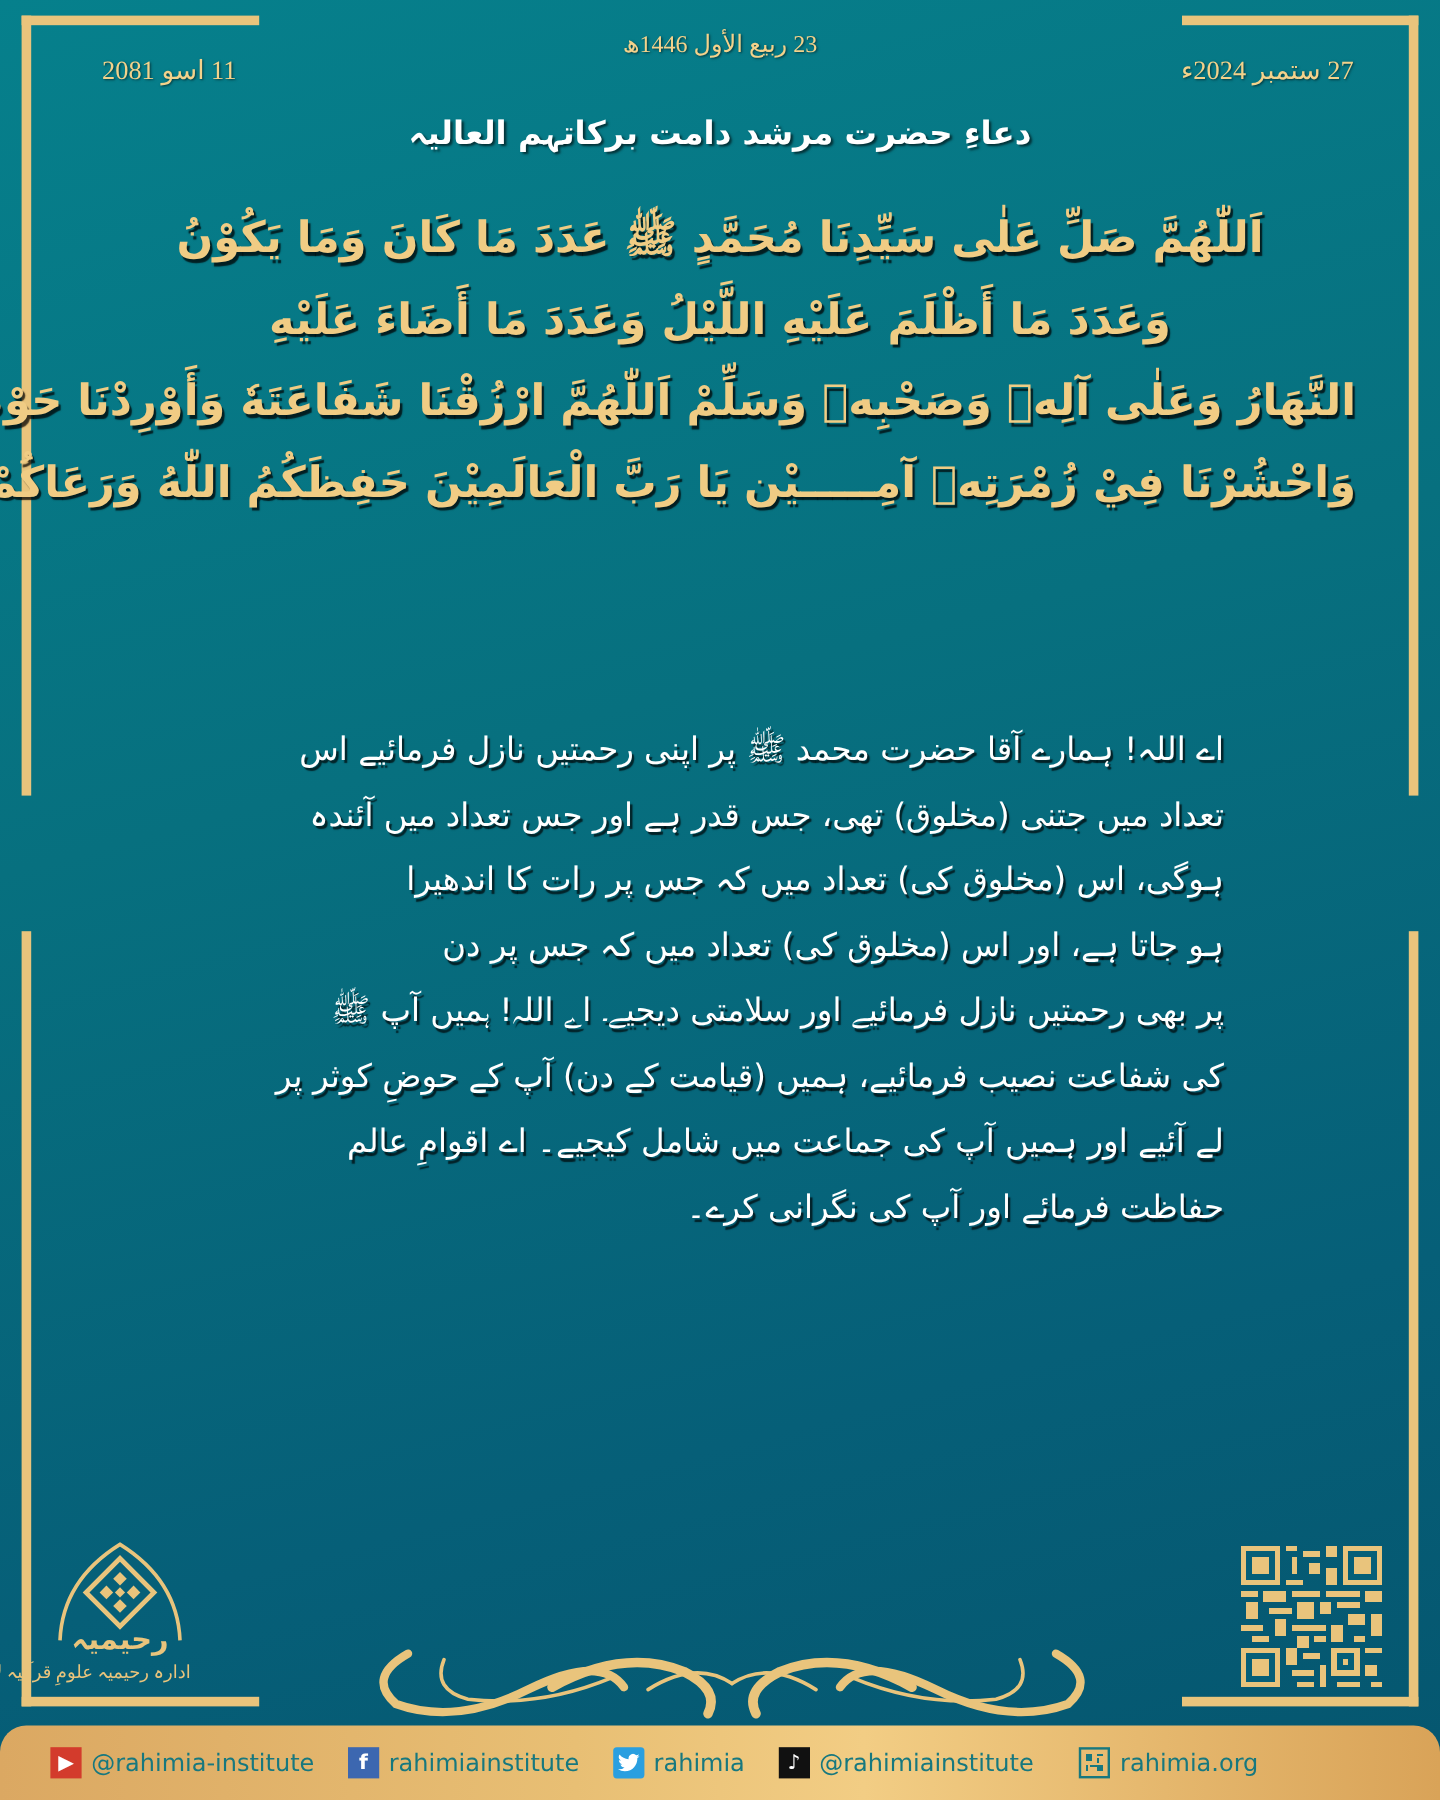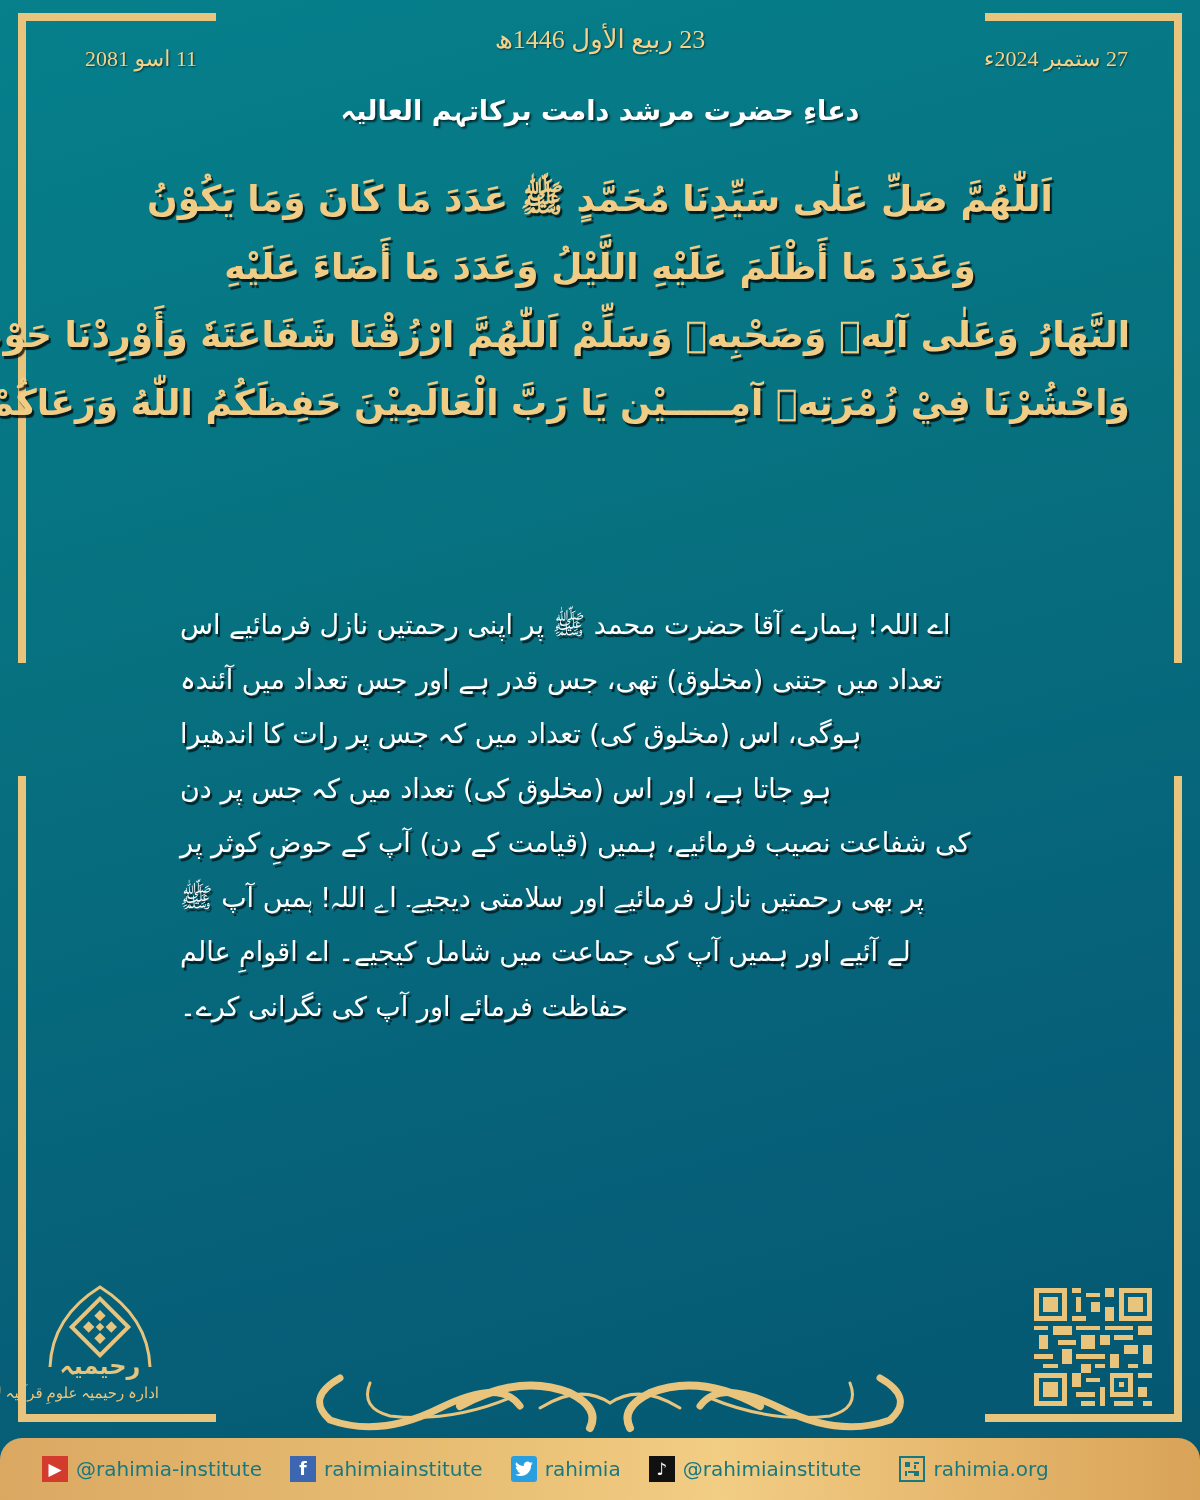--- a/index.html
+++ b/index.html
@@ -25,21 +25,21 @@
       position: absolute;
       font-family: "Liberation Serif", serif;
       color: #f3d28b;
       text-shadow: 1px 1px 2px rgba(0,0,0,0.55);
       font-size: 22px;
       direction: rtl;
       white-space: nowrap;
     }
     .date-gregorian { right: 72px; top: 46px; }
     .date-bikrami   { left: 85px;  top: 46px; direction: rtl; }
-    .date-hijri     { left: 0; right: 0; top: 24px; text-align: center; font-size: 26px; }
+    .date-hijri     { left: 0; right: 0; top: 24px; text-align: center; font-size: 20px; }
 
     .header-title {
       position: absolute; left: 0; right: 0; top: 82px;
       text-align: center; font-size: 27px; font-weight: bold;
       color: #fff; direction: rtl;
       text-shadow: 2px 2px 2px rgba(0,0,0,0.6);
       font-family: "DejaVu Sans", sans-serif;
       margin-top: 13px;
     }
 
@@ -53,21 +53,21 @@
       font-weight: bold;
       font-size: 36px;
       line-height: 68px;
       color: #f0cc84;
       text-shadow: 2px 3px 1px rgba(0,0,0,0.75);
       white-space: nowrap;
     }
 
     .urdu-block {
       position: absolute; left: 180px; right: 180px; top: 598px;
-      direction: rtl; text-align: left;
+      direction: rtl; text-align: right;
     }
     .urdu-line {
       display: block;
       font-family: "DejaVu Sans", sans-serif;
       font-size: 27px;
       line-height: 54.5px;
       color: #ffffff;
       text-shadow: 2px 3px 1px rgba(0,0,0,0.7);
       white-space: nowrap;
     }
@@ -134,22 +134,22 @@
   <span class="arabic-line">وَعَدَدَ مَا أَظْلَمَ عَلَيْهِ اللَّيْلُ وَعَدَدَ مَا أَضَاءَ عَلَيْهِ</span>
   <span class="arabic-line">النَّهَارُ وَعَلٰى آلِهٖ وَصَحْبِهٖ وَسَلِّمْ اَللّٰهُمَّ ارْزُقْنَا شَفَاعَتَهٗ وَأَوْرِدْنَا حَوْضَهٗ</span>
   <span class="arabic-line">وَاحْشُرْنَا فِيْ زُمْرَتِهٖ آمِـــــيْن يَا رَبَّ الْعَالَمِيْنَ حَفِظَكُمُ اللّٰهُ وَرَعَاكُمْ ۝</span>
 </div>
 
 <div class="urdu-block">
   <span class="urdu-line">اے اللہ! ہمارے آقا حضرت محمد ﷺ پر اپنی رحمتیں نازل فرمائیے اس</span>
   <span class="urdu-line">تعداد میں جتنی (مخلوق) تھی، جس قدر ہے اور جس تعداد میں آئندہ</span>
   <span class="urdu-line">ہوگی، اس (مخلوق کی) تعداد میں کہ جس پر رات کا اندھیرا</span>
   <span class="urdu-line">ہو جاتا ہے، اور اس (مخلوق کی) تعداد میں کہ جس پر دن</span>
+  <span class="urdu-line">پر بھی رحمتیں نازل فرمائیے اور سلامتی دیجیے۔ اے اللہ! ہمیں آپ ﷺ</span>
   <span class="urdu-line">کی شفاعت نصیب فرمائیے، ہمیں (قیامت کے دن) آپ کے حوضِ کوثر پر</span>
-  <span class="urdu-line">پر بھی رحمتیں نازل فرمائیے اور سلامتی دیجیے۔ اے اللہ! ہمیں آپ ﷺ</span>
   <span class="urdu-line">لے آئیے اور ہمیں آپ کی جماعت میں شامل کیجیے۔ اے اقوامِ عالم</span>
   <span class="urdu-line">حفاظت فرمائے اور آپ کی نگرانی کرے۔</span>
 </div>
 
 <div class="logo">
   <svg width="120" height="125" viewBox="0 0 120 125">
     <path d="M10 85 Q12 35 60 5 Q108 35 110 85" fill="none" stroke="#e9c47c" stroke-width="3"></path>
     <g fill="#e9c47c" transform="translate(60,45) rotate(45)">
       <rect x="-20" y="-20" width="40" height="40" fill="none" stroke="#e9c47c" stroke-width="4"></rect>
       <rect x="-12" y="-12" width="8" height="8"></rect>

